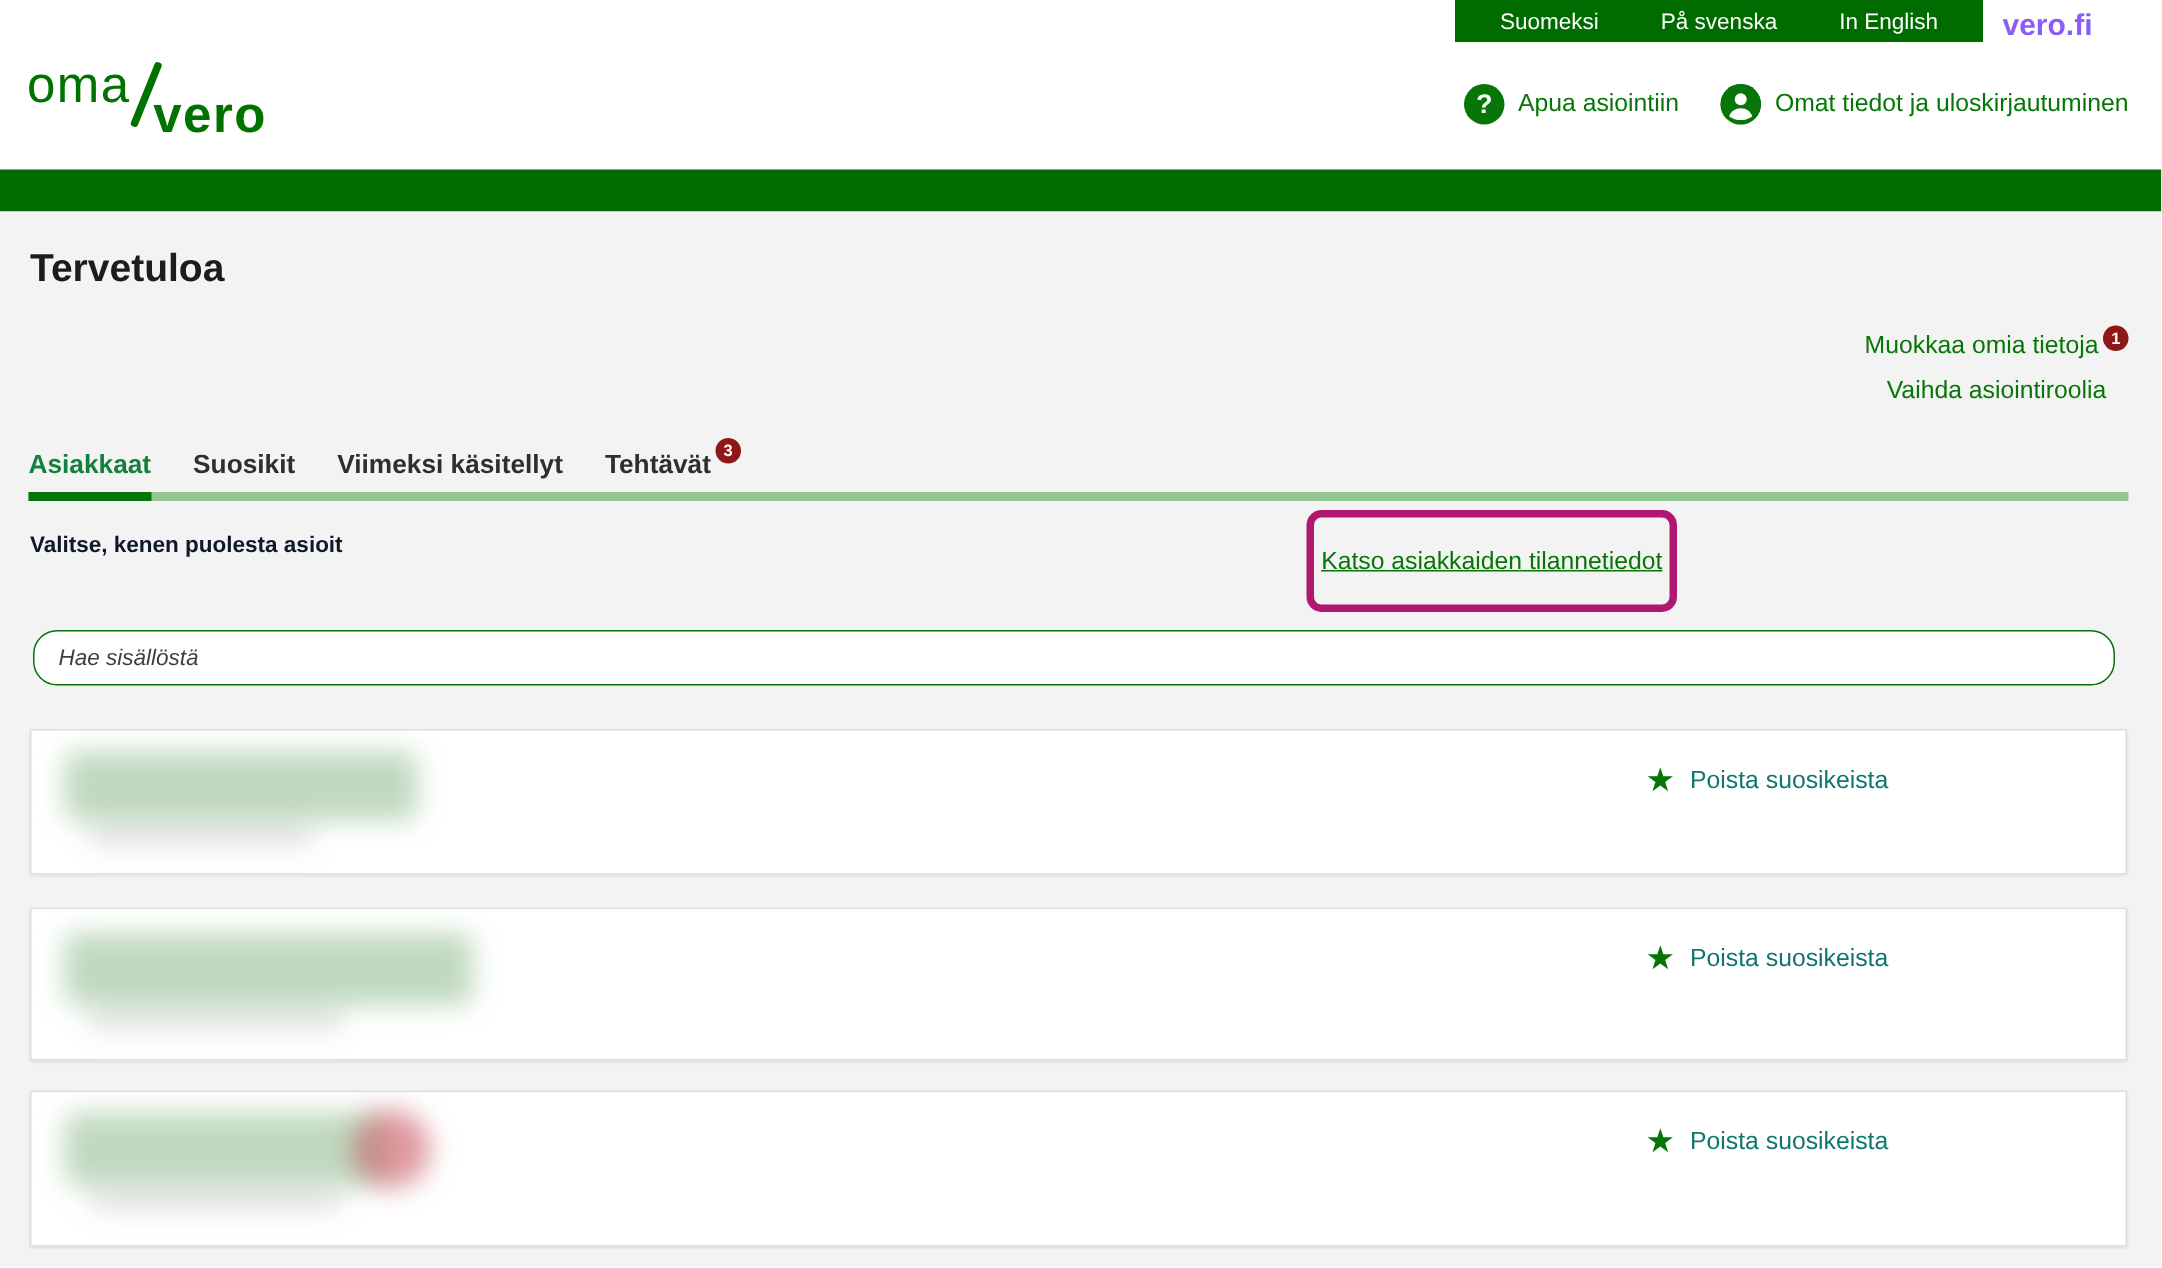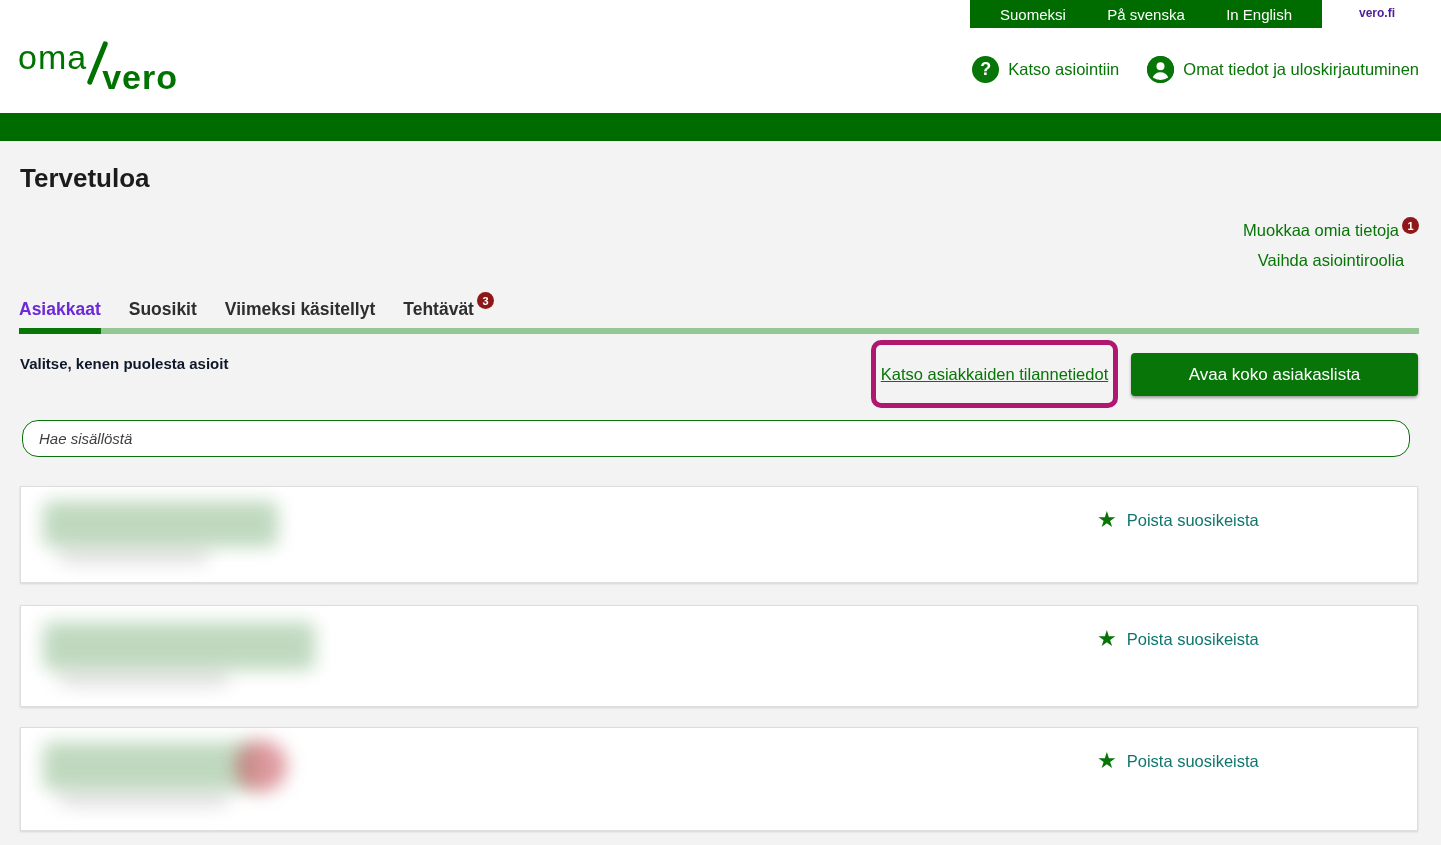--- a/index.html
+++ b/index.html
@@ -10,22 +10,22 @@
   }
 
   
   .lang-bar {
     position:absolute; left:970px; top:0; width:352px; height:28px;
     background:#006C00; display:flex; align-items:center;
     justify-content:space-between; padding:0 30px;
   }
   .lang-link { color:#ffffff; font-size:15px; text-decoration:none; cursor:pointer; white-space:nowrap; }
   .verofi-link {
-    position:absolute; top:6px; right:46px; color:#4c1d95;
-    font-size:12px; font-weight:bold; text-decoration:none; cursor:pointer;
+    position:absolute; top:6px; right:46px; color:#8b5cf6;
+    font-size:20px; font-weight:bold; text-decoration:none; cursor:pointer;
   }
 
   
   .header { position:absolute; left:0; top:0; width:100%; height:113px; background:#ffffff; }
   .logo { position:absolute; left:18px; top:40px; display:flex; align-items:flex-start; cursor:pointer; }
   .logo-oma { color:#007200; font-size:34px; font-weight:normal; letter-spacing:1px; line-height:1; }
   .logo-slash {
     width:5px; height:46px; background:#007200; margin:0 2px 0 8px;
     transform:rotate(22deg); border-radius:2px;
   }
@@ -61,21 +61,21 @@
 
   
   .tabs {
     position:absolute; left:19px; top:299px; width:1400px;
     display:flex; border-bottom:6px solid #94C794;
   }
   .tab {
     font-size:17.5px; font-weight:bold; color:#2e2e2e; cursor:pointer;
     padding-bottom:8px; margin-right:28px; margin-bottom:-6px; white-space:nowrap;
   }
-  .tab.active { color:#6d28d9; border-bottom:6px solid #077507; }
+  .tab.active { color:#15803d; border-bottom:6px solid #077507; }
   .tab .badge { top:-7px; }
 
   
   .section-title { position:absolute; left:20px; top:355px; font-size:15px; font-weight:bold; color:#0f172a; }
 
   .annotation-box {
     position:absolute; left:871px; top:340px; width:247px; height:68px;
     border:5px solid #B01870; border-radius:10px;
     display:flex; align-items:center; justify-content:center;
   }
@@ -126,21 +126,21 @@
 
   <div class="header">
     <div class="logo">
       <span class="logo-oma">oma</span>
       <span class="logo-slash"></span>
       <span class="logo-vero">vero</span>
     </div>
     <div class="header-links">
       <div class="header-link">
         <span class="icon-circle">?</span>
-        <span class="hl-label">Katso asiointiin</span>
+        <span class="hl-label">Apua asiointiin</span>
       </div>
       <div class="header-link">
         <span class="icon-circle">
           <svg width="27" height="27" viewBox="0 0 27 27">
             <circle cx="13.5" cy="13.5" r="13.5" fill="#077507"></circle>
             <circle cx="13.5" cy="10.2" r="4" fill="#ffffff"></circle>
             <path d="M5.8 21.6c1.1-3.4 4-5.4 7.7-5.4s6.6 2 7.7 5.4a13.5 13.5 0 0 1-15.4 0z" fill="#ffffff"></path>
           </svg>
         </span>
         <span class="hl-label">Omat tiedot ja uloskirjautuminen</span>
@@ -176,21 +176,20 @@
     <div class="tab">Viimeksi käsitellyt</div>
     <div class="tab"><span>Tehtävät</span><span class="badge">3</span></div>
   </div>
 
   <div class="section-title">Valitse, kenen puolesta asioit</div>
 
   <div class="annotation-box">
     <a class="status-link">Katso asiakkaiden tilannetiedot</a>
   </div>
 
-  <button class="open-list-btn">Avaa koko asiakaslista</button>
 
   <input class="search-input" type="text" placeholder="Hae sisällöstä" style="">
 
   <div class="card card1">
     <div class="blur-blob blob-name" style="left:22px; top:14px; width:235px; height:46px;"></div>
     <div class="blur-blob blob-sub" style="left:38px; top:62px; width:150px; height:14px;"></div>
     <div class="fav">
       <span class="fav-star">★</span>
       <span class="fav-label">Poista suosikeista</span>
     </div>

